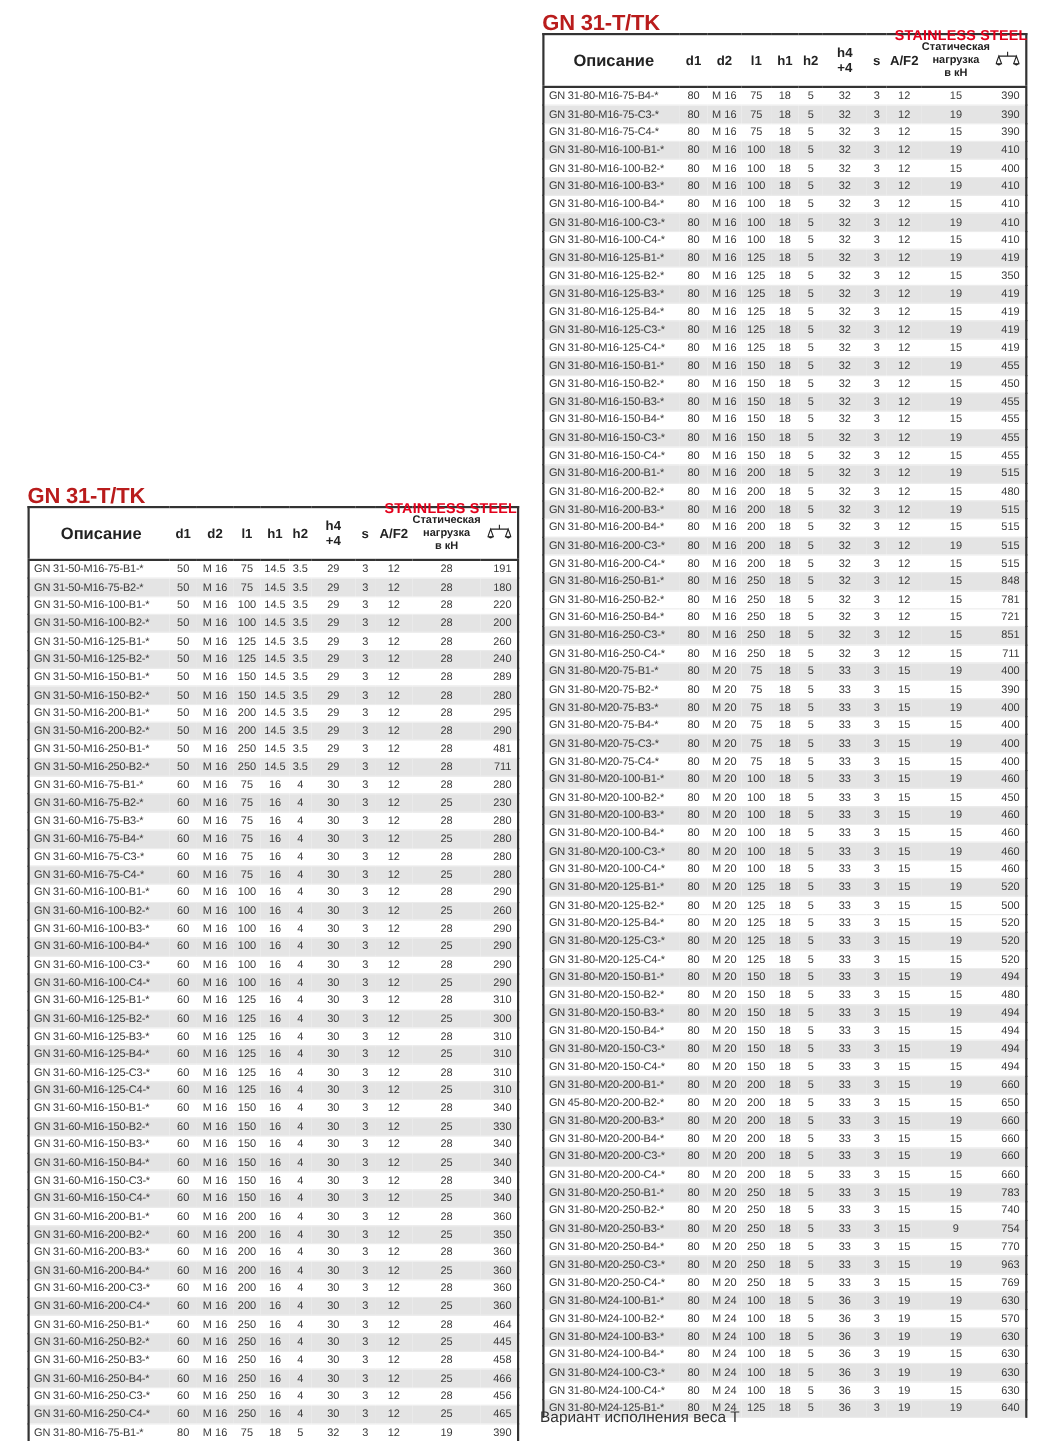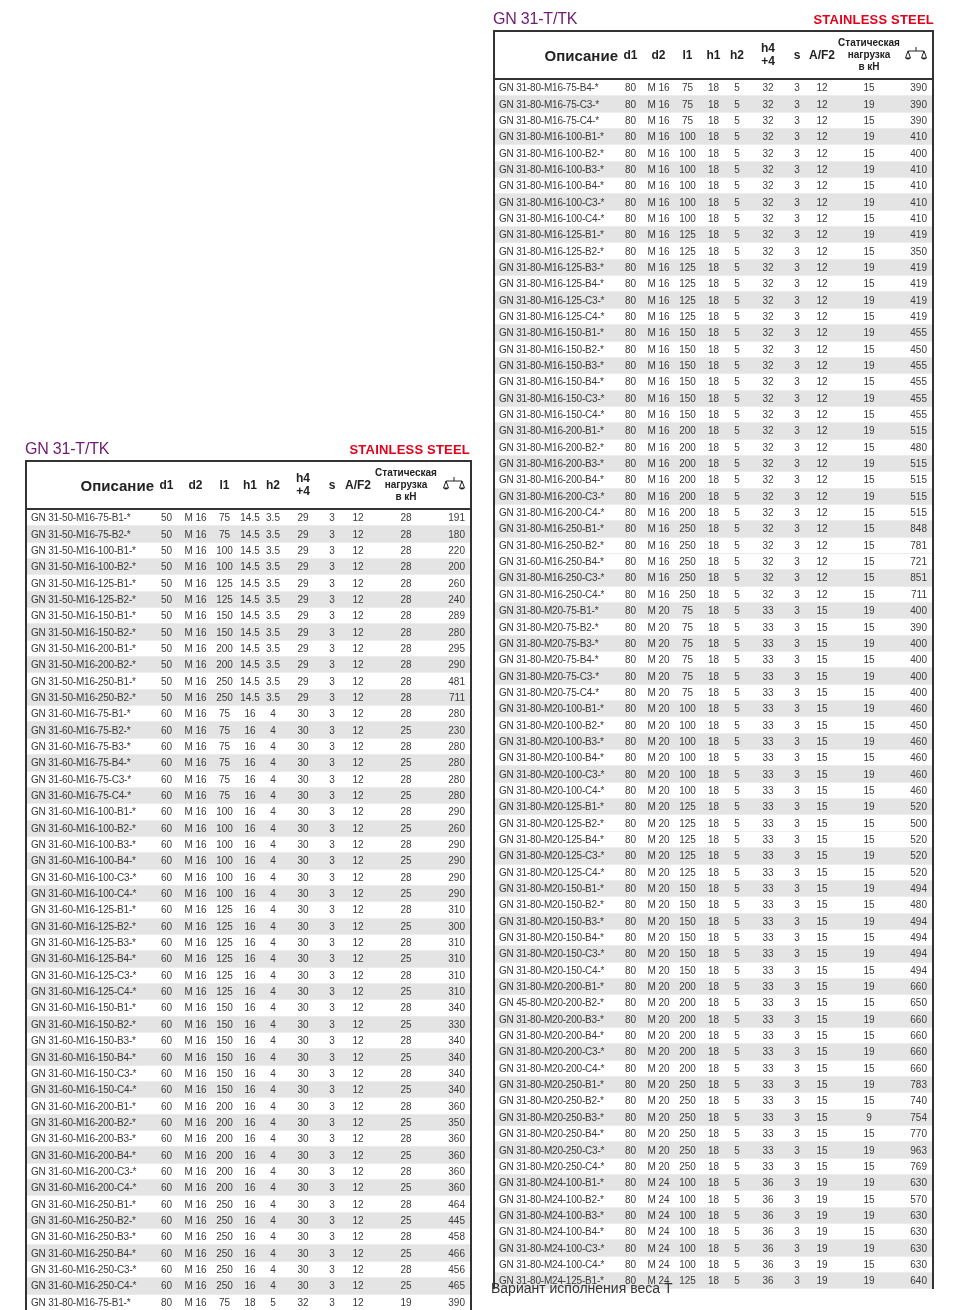--- a/index.html
+++ b/index.html
@@ -2,27 +2,27 @@
 <html><head>
 <meta charset="utf-8">
 <style>
   html, body { margin: 0; padding: 0; background: #ffffff; }
   body { width: 954px; height: 1310px; position: relative; overflow: hidden;
          font-family: "Liberation Sans", sans-serif; color: #2b2b2b; }
   .block { position: absolute; }
   .block-left { left: 25px; top: 438px; width: 445px; }
   .block-right { left: 493px; top: 8px; width: 441px; }
   .title-row { height: 20px; position: relative; }
-  .title { font-weight: normal; font-size: 16px; color: #701a75; position: absolute; left: 0; top: 2px; letter-spacing: -0.2px; }
-  .material { font-weight: bold; font-size: 13px; color: #e3001b; position: absolute; right: 0; top: 4px; letter-spacing: 0.2px; }
+  .title { font-weight: bold; font-size: 20px; color: #b91c1c; position: absolute; left: 0; top: 2px; letter-spacing: -0.2px; }
+  .material { font-weight: bold; font-size: 13px; color: #e3001b; position: absolute; right: 0; top: 16px; letter-spacing: 0.2px; }
   table.spec { border-collapse: collapse; width: 100%; table-layout: fixed; margin-top: 2px;
                border-left: 2px solid #333; border-right: 2px solid #333; border-top: 2px solid #333; }
   table.spec th { font-weight: bold; font-size: 12px; color: #222; text-align: center; padding: 0; height: 46px;
                   border-bottom: 2px solid #333; line-height: 13px; vertical-align: middle; }
-  table.spec th.desc { text-align: right; padding-left: 3px; font-size: 15px; margin-left: 40px; }
+  table.spec th.desc { text-align: center; padding-left: 3px; font-size: 15px; margin-left: 40px; }
   table.spec th.load { font-size: 10px; line-height: 12px; }
   table.spec td { font-size: 10px; color: #3a3a3a; height: 15.35px; padding: 0; text-align: center; white-space: nowrap;
                   border-bottom: 1px solid #ececec; line-height: 15px; }
   table.spec td.desc { text-align: left; padding-left: 4px; letter-spacing: -0.2px; }
   table.spec td.w { text-align: right; padding-right: 5px; }
   table.spec tr.alt td { background: #e4e4e4; }
   .footnote { position: absolute; left: 491px; top: 1280px; font-size: 14px; color: #333; text-align: center; }
   .scale-icon { display: inline-block; width: 22px; height: 16px; }
 </style>
 </head>

